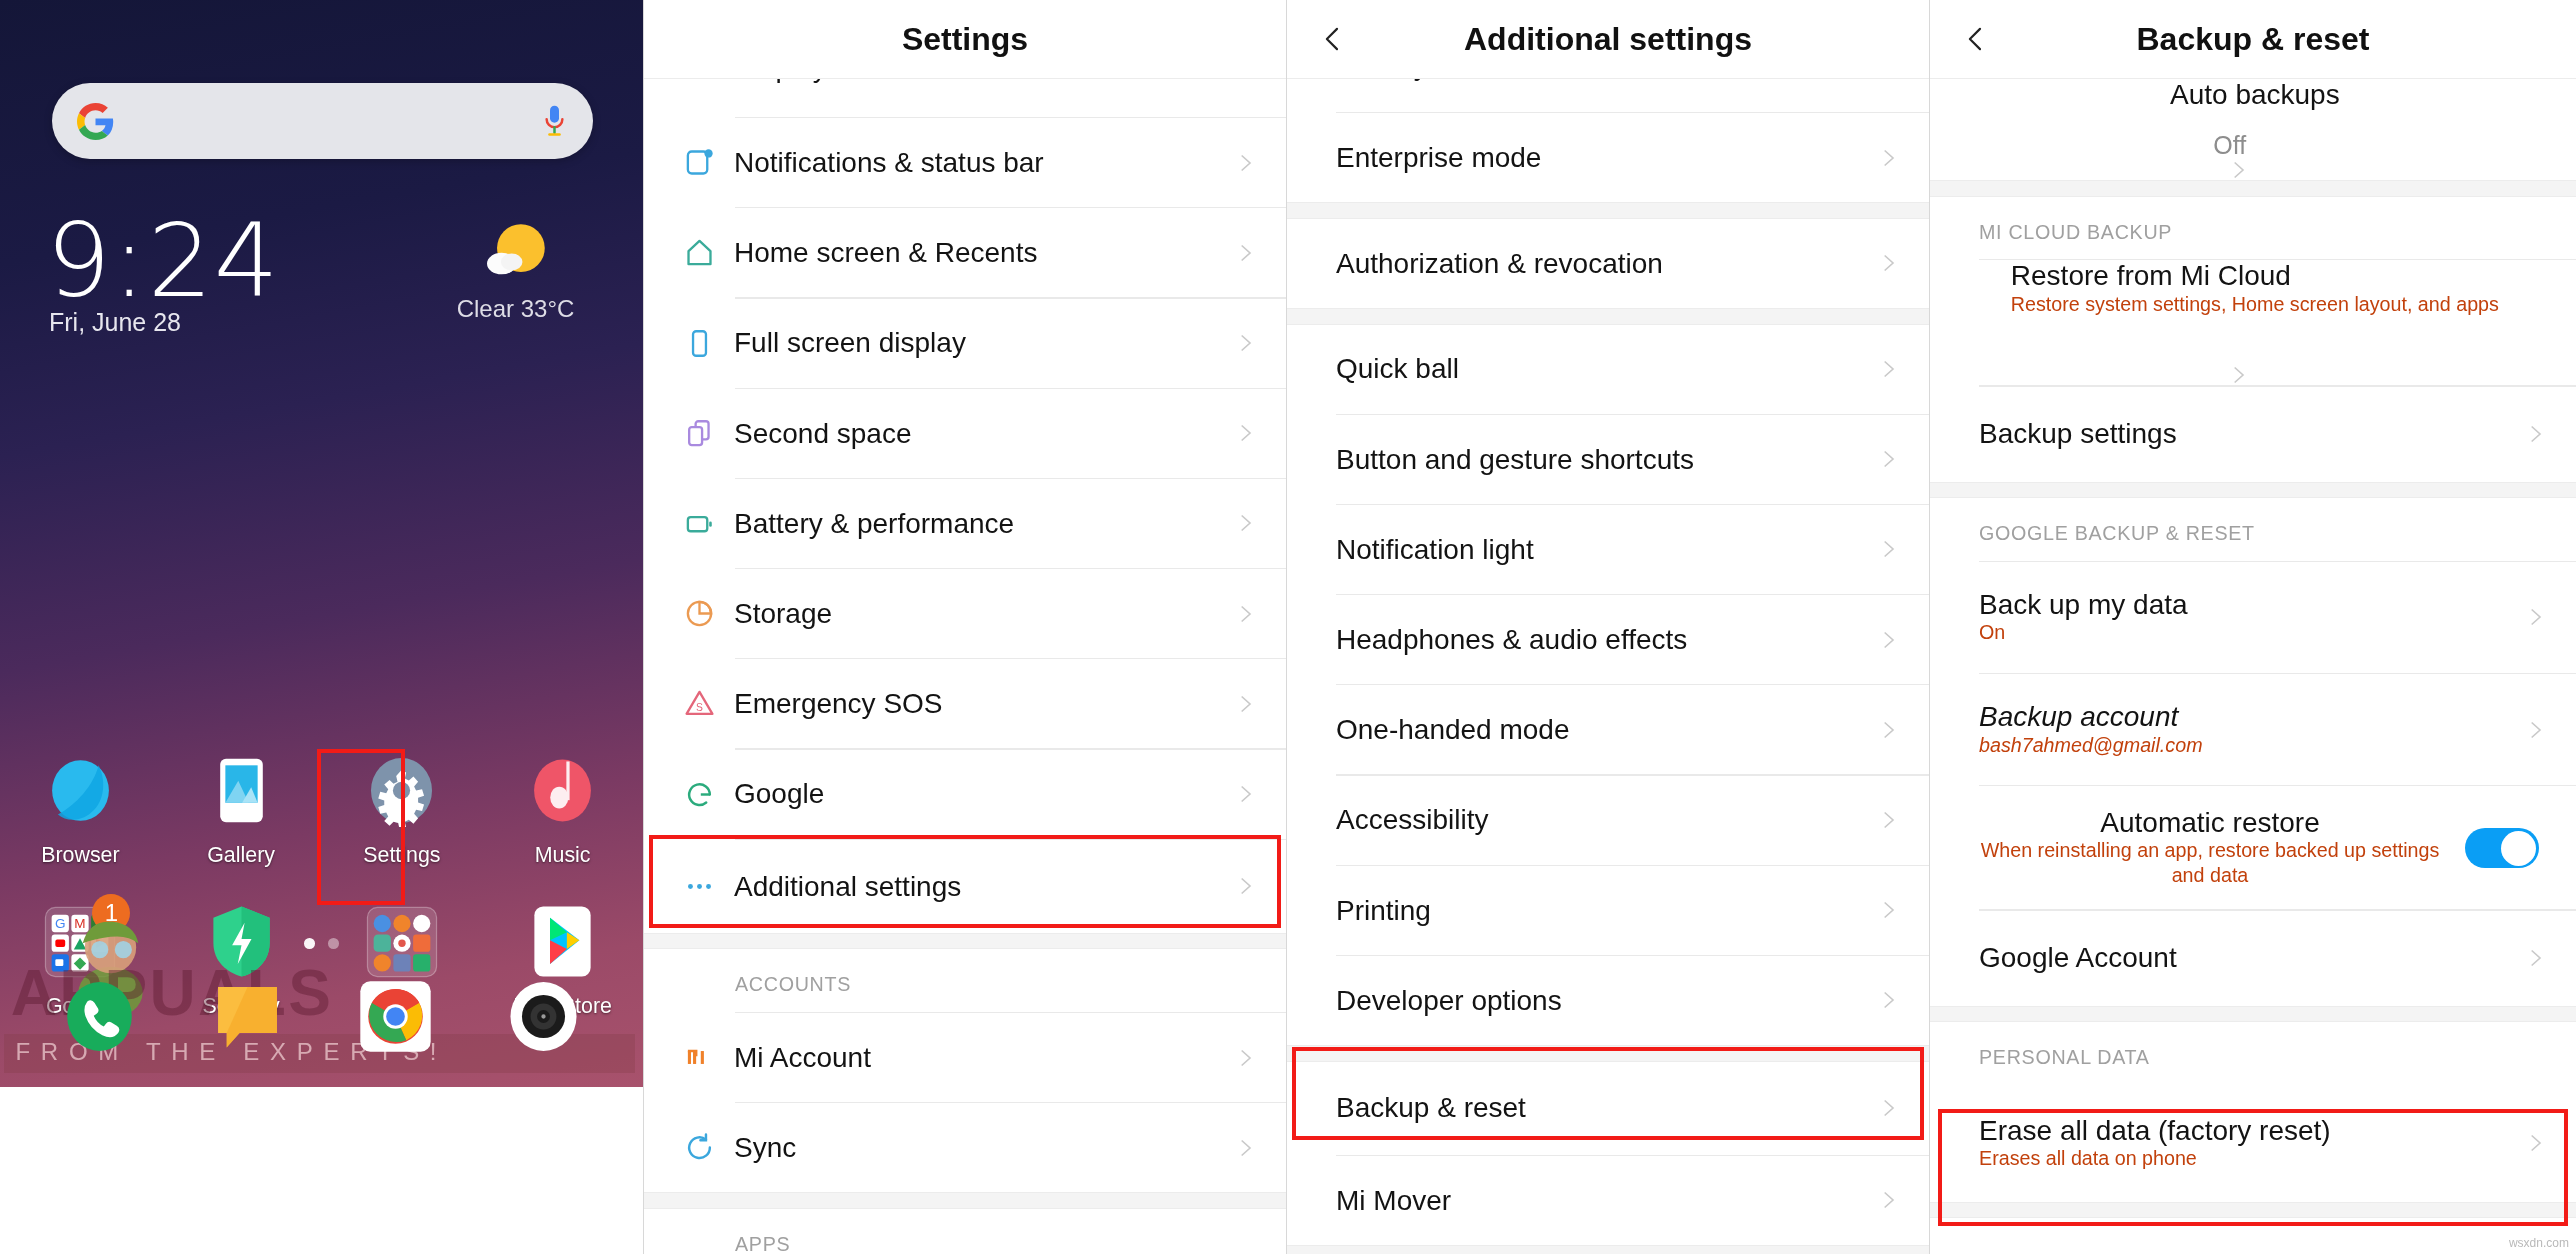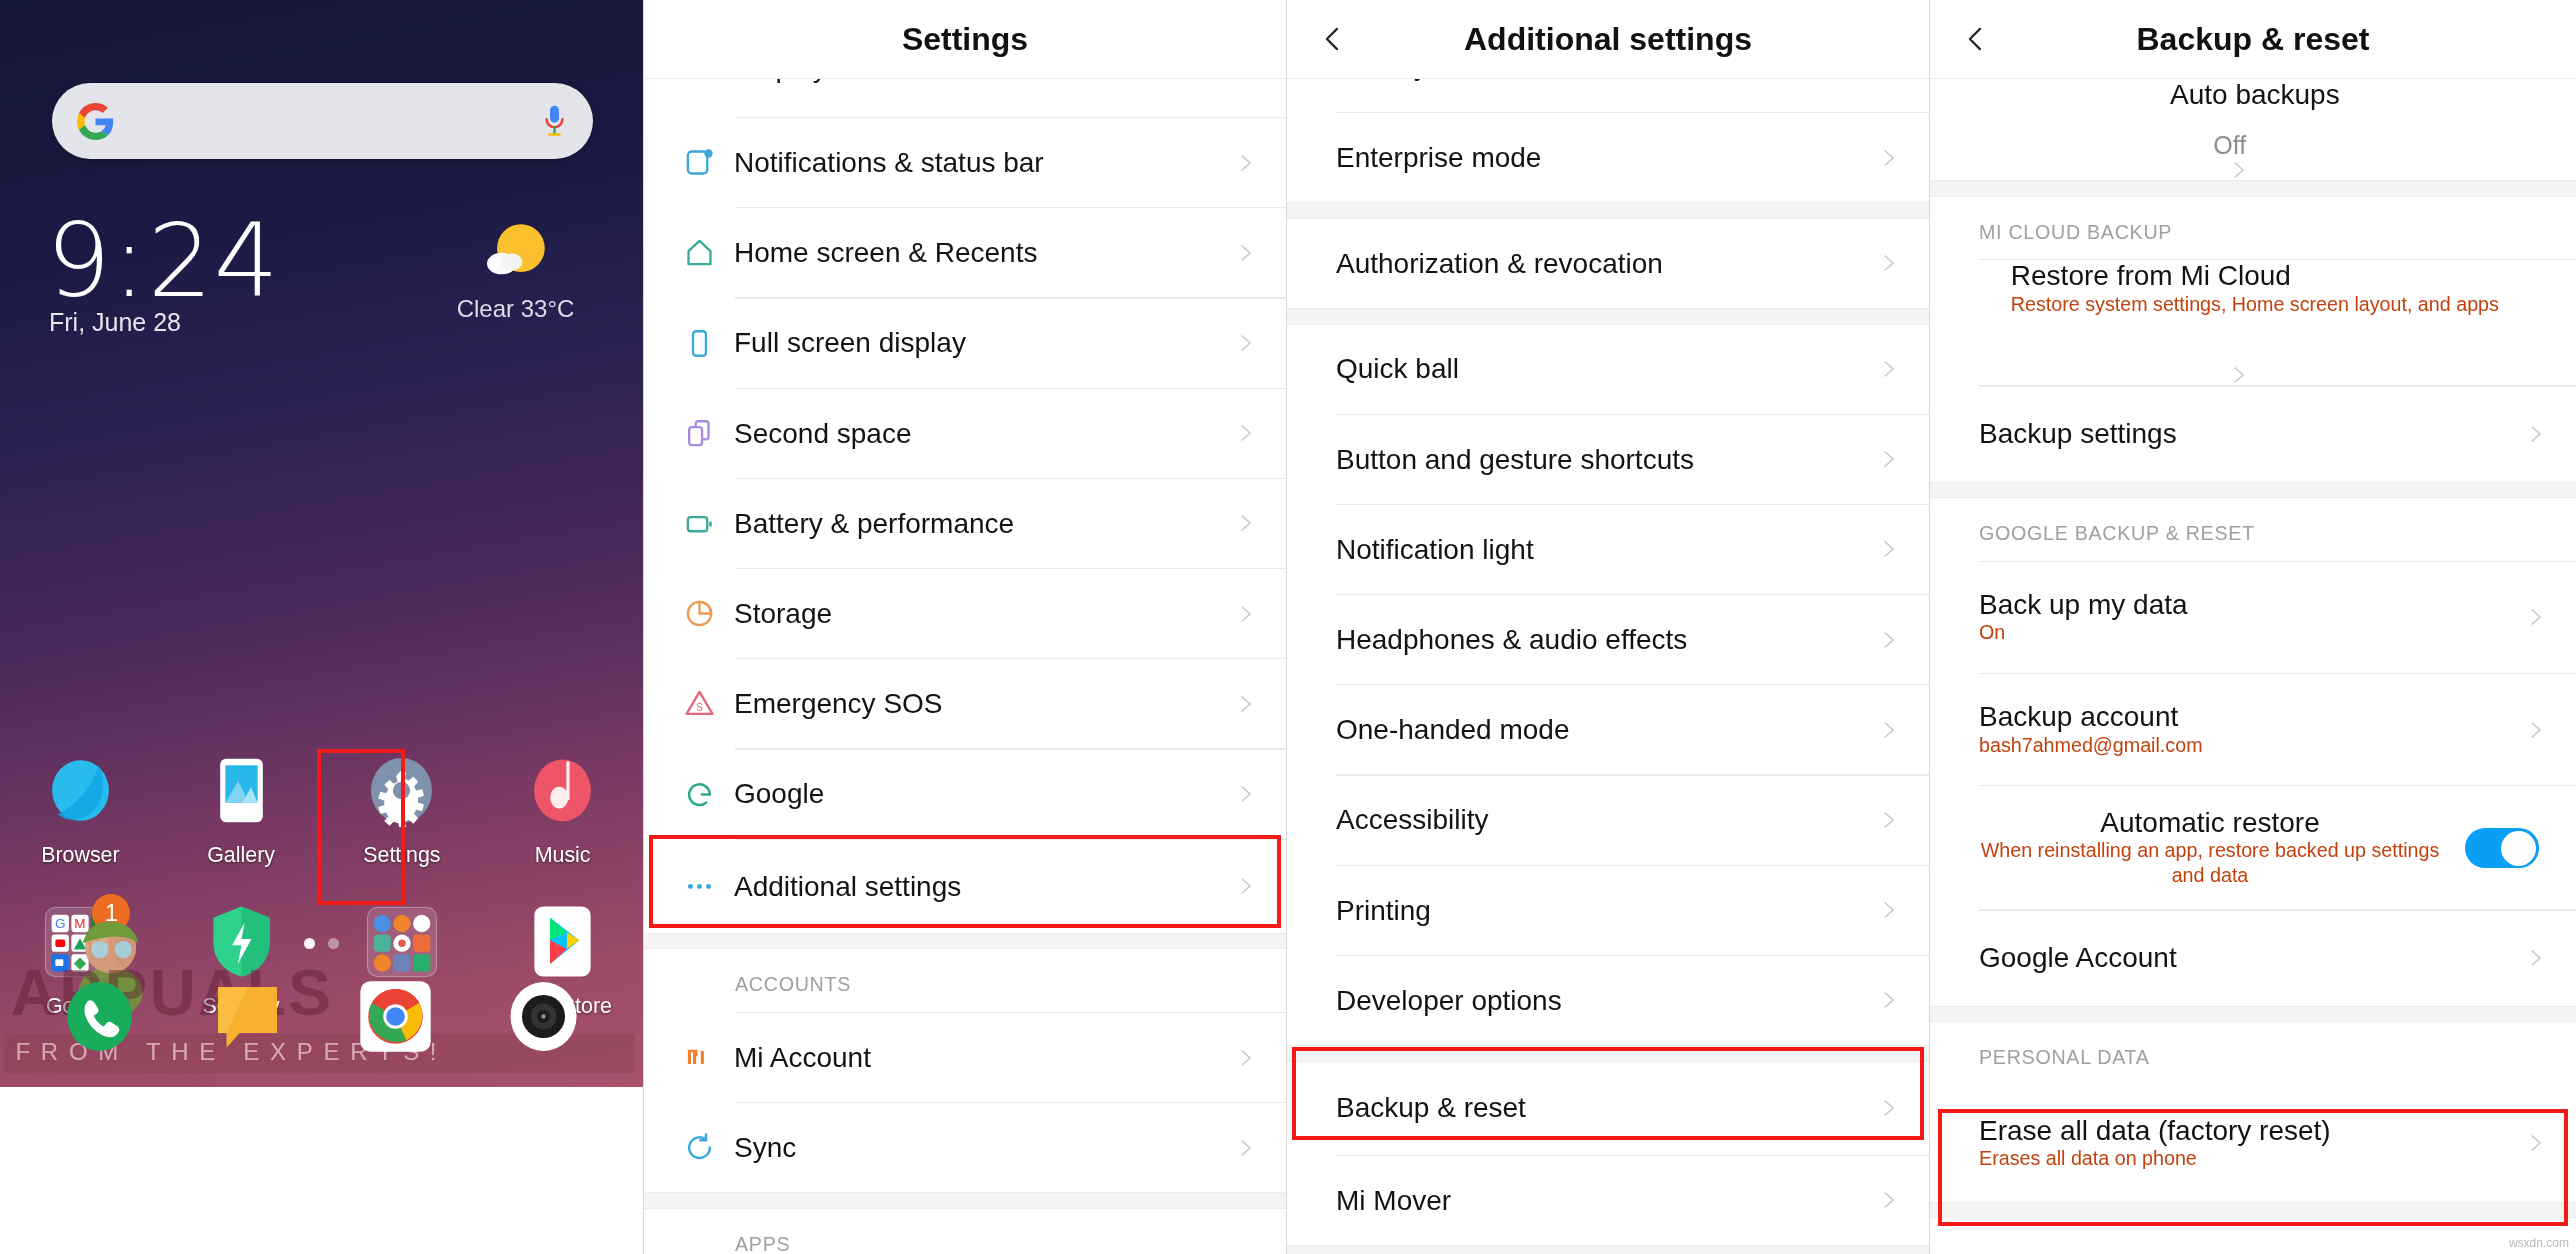--- a/index.html
+++ b/index.html
@@ -844,21 +844,21 @@
         <div class="row-body">
           <div class="row-title">Back up my data</div>
           <div class="row-sub">On</div>
         </div>
         <svg class="chev" viewBox="0 0 24 24">
             <path d="M8 3 L18 12 L8 21" fill="none" stroke="#9e9e9e" stroke-width="2"></path>
           </svg>
       </div>
       <div class="divider full"></div>
 
-      <div class="row indent" style="min-height:111px;">
+      <div class="row indent" style="min-height:111px;font-style:italic;">
         <div class="row-body">
           <div class="row-title">Backup account</div>
           <div class="row-sub">bash7ahmed@gmail.com</div>
         </div>
         <svg class="chev" viewBox="0 0 24 24">
             <path d="M8 3 L18 12 L8 21" fill="none" stroke="#9e9e9e" stroke-width="2"></path>
           </svg>
       </div>
       <div class="divider full"></div>
 

